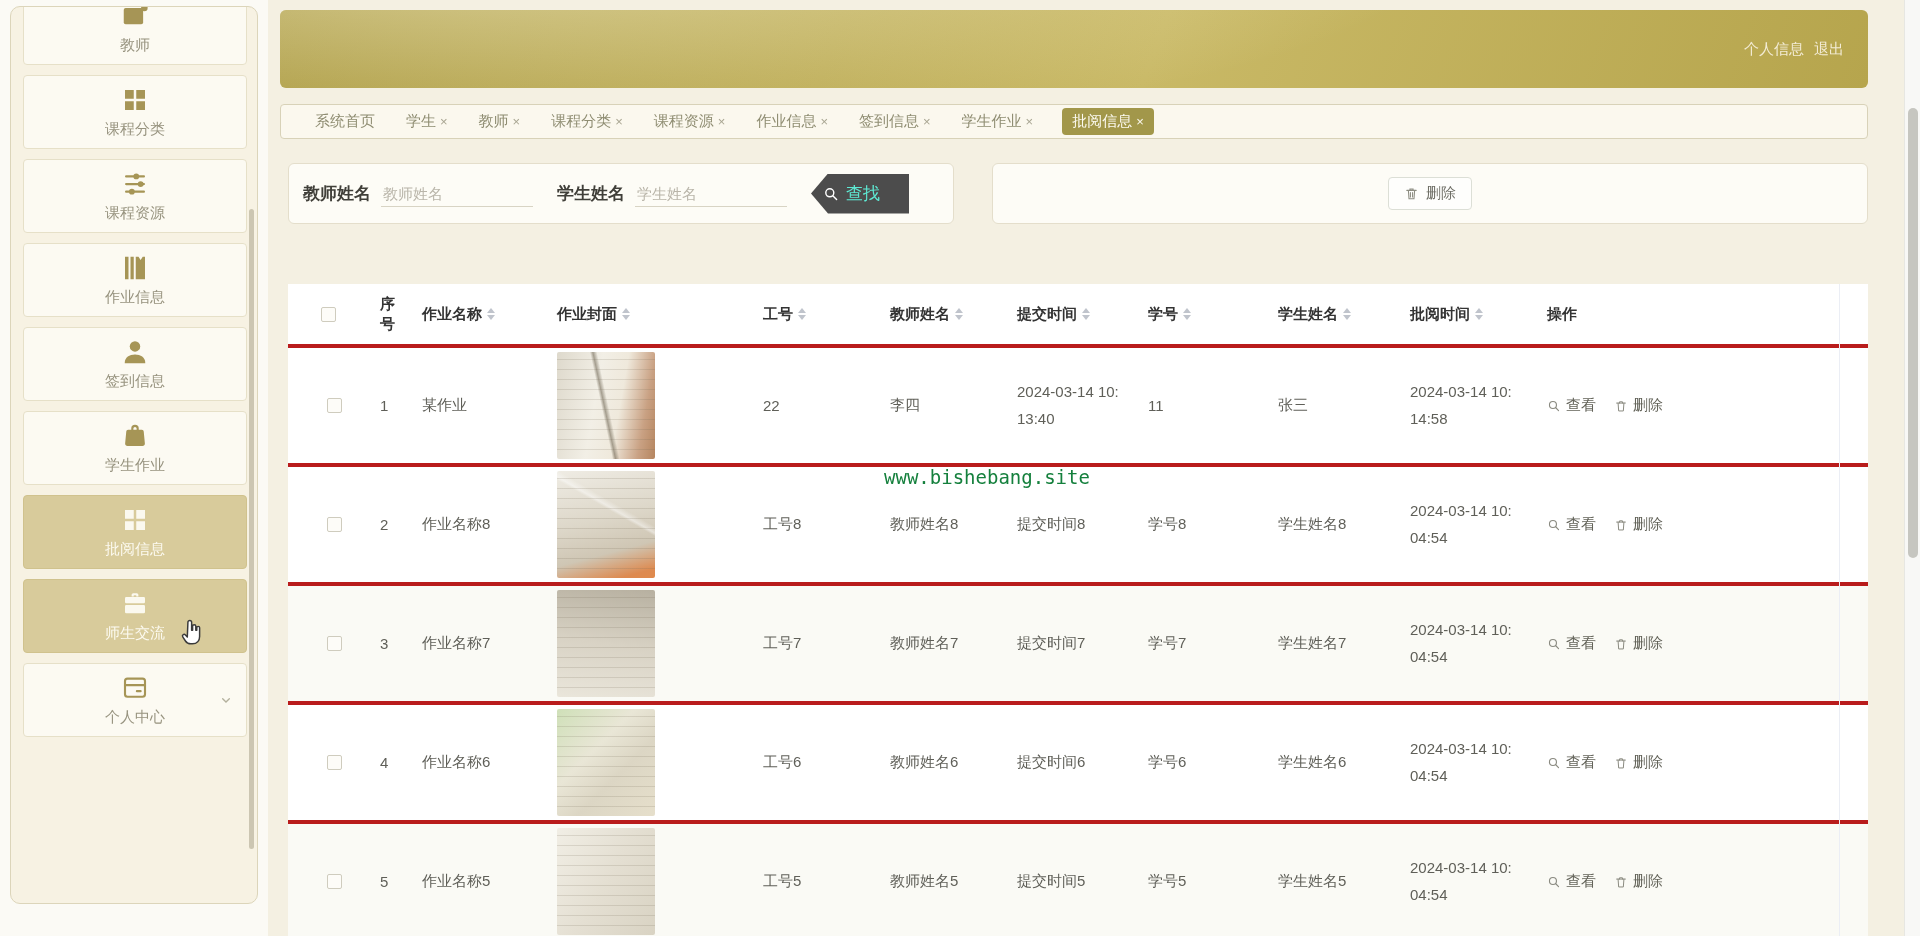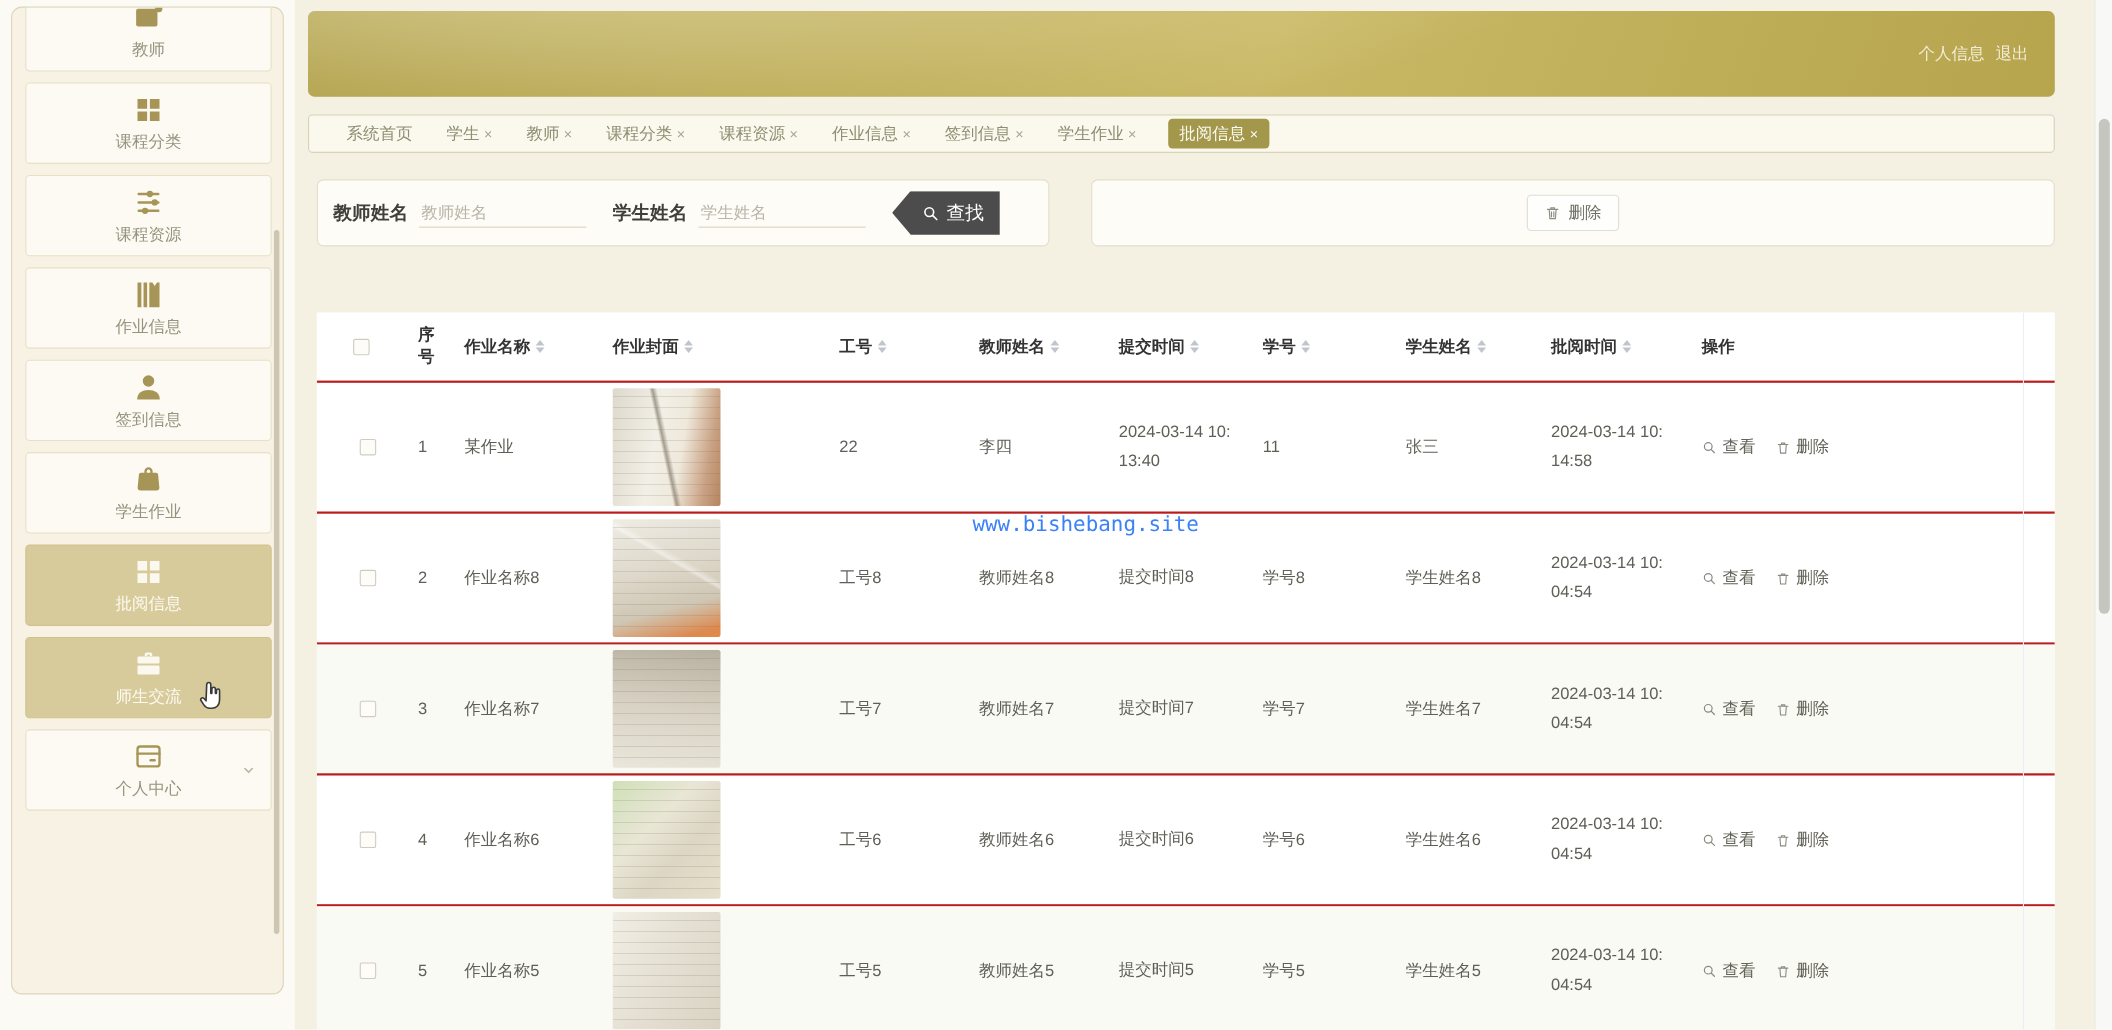--- a/index.html
+++ b/index.html
@@ -55,40 +55,40 @@
 
   
   .panel { position:absolute; background:#fdfcf6; border:1px solid #e4decb; border-radius:6px; }
   .search-panel { left:288px; top:163px; width:666px; height:61px;
     display:flex; align-items:center; padding:0 0 0 14px; }
   .f-label { font-size:17px; font-weight:600; color:#403f39; white-space:nowrap; }
   .f-input { width:152px; border:none; border-bottom:1px solid #d8d4c4; background:transparent;
     font-size:15px; color:#333; padding:4px 2px; margin:0 24px 0 10px; outline:none;
     font-family:"Liberation Sans","DejaVu Sans",sans-serif; }
   .f-input::placeholder { color:#b9b5a9; }
-  .find-btn { width:98px; height:40px; background:#4c4c4c; color:#ffffff; border:none;
-    font-size:17px; display:flex; align-items:center; justify-content:center; gap:7px;
+  .find-btn { width:98px; height:40px; background:#4c4c4c; color:#5eead4; border:none;
+    font-size:17px; display:flex; align-items:center; gap:7px;
     cursor:pointer; clip-path:polygon(17px 0, 100% 0, 100% 100%, 17px 100%, 0 50%);
     padding-left:12px; font-family:"Liberation Sans","DejaVu Sans",sans-serif; }
   .find-btn svg { width:16px; height:16px; }
 
   .delete-panel { left:992px; top:163px; width:876px; height:61px;
     display:flex; align-items:center; justify-content:center; }
   .delete-btn { display:flex; align-items:center; gap:7px; background:#fefefc;
     border:1px solid #dcdfd6; border-radius:4px; padding:6px 15px; font-size:15px;
     color:#6f6f66; cursor:pointer; font-family:"Liberation Sans","DejaVu Sans",sans-serif; }
   .delete-btn svg { width:15px; height:15px; color:#8d8d82; }
 
   
   .table-wrap { position:absolute; left:288px; top:284px; width:1580px; height:652px;
     background:#fff; overflow:hidden; }
   .table-right-line { position:absolute; left:1551px; top:0; bottom:0; width:1px; background:#ebeef5; }
   .t-head, .t-row { display:grid;
     grid-template-columns:62px 42px 135px 206px 127px 127px 131px 130px 132px 137px 1fr;
-    padding-left:24px; align-items:center; border-bottom:2px solid #b91c1c; }
+    padding-left:24px; align-items:center; border-bottom:4px solid #b91c1c; }
   .t-head { height:64px; }
   .t-head .cell { display:flex; align-items:center; font-size:15px; font-weight:700;
     color:#333; padding-left:6px; }
   .t-row { height:119px; }
   .t-row:nth-child(2n+3) { background:#fafaf5; }
   .t-row .cell { font-size:15px; color:#5f5f58; padding-left:6px; display:flex; align-items:center; }
   .cell-label.narrow { width:17px; word-break:break-all; line-height:1.35; }
   .time-wrap { display:inline-block; max-width:102px; word-break:break-all; line-height:1.75; }
   .sort-carets { display:inline-flex; flex-direction:column; margin-left:5px; cursor:pointer; }
   .caret-up { width:0; height:0; border-left:4px solid transparent; border-right:4px solid transparent;
@@ -110,21 +110,21 @@
   .cover.v3 { background:linear-gradient(8deg,#eae6db 0%,#d8d2c4 50%,#b7b0a0 100%); }
   .cover.v4 { background:linear-gradient(135deg,#cfe0b8 0%,#e9e6d6 38%,#dcd6c4 62%,#e6dfcb 100%); }
   .cover.v5 { background:linear-gradient(120deg,#f1eee5 0%,#e4dfd2 50%,#d9d3c3 100%); }
 
   .action-link { display:inline-flex; align-items:center; gap:5px; color:#636359;
     cursor:pointer; margin-right:18px; white-space:nowrap; }
   .action-link svg { width:14px; height:14px; color:#8a8a80; }
 
   
   .watermark { position:absolute; left:884px; top:466px; font-family:"DejaVu Sans Mono",monospace;
-    font-size:19px; color:#3b82f6; z-index:5; }
+    font-size:19px; color:#15803d; z-index:5; }
   .page-scrollbar { position:absolute; right:0; top:0; width:16px; height:936px;
     background:#f8f8f6; border-left:1px solid #e7e7e2; }
   .page-scroll-thumb { position:absolute; left:3px; top:108px; width:10px; height:450px;
     background:#c6c6c0; border-radius:5px; }
   .mouse-cursor { position:absolute; left:176px; top:618px; width:30px; height:32px; z-index:9; pointer-events:none; }
 </style>
 </head>
 <body>
 
 <div class="stage">

